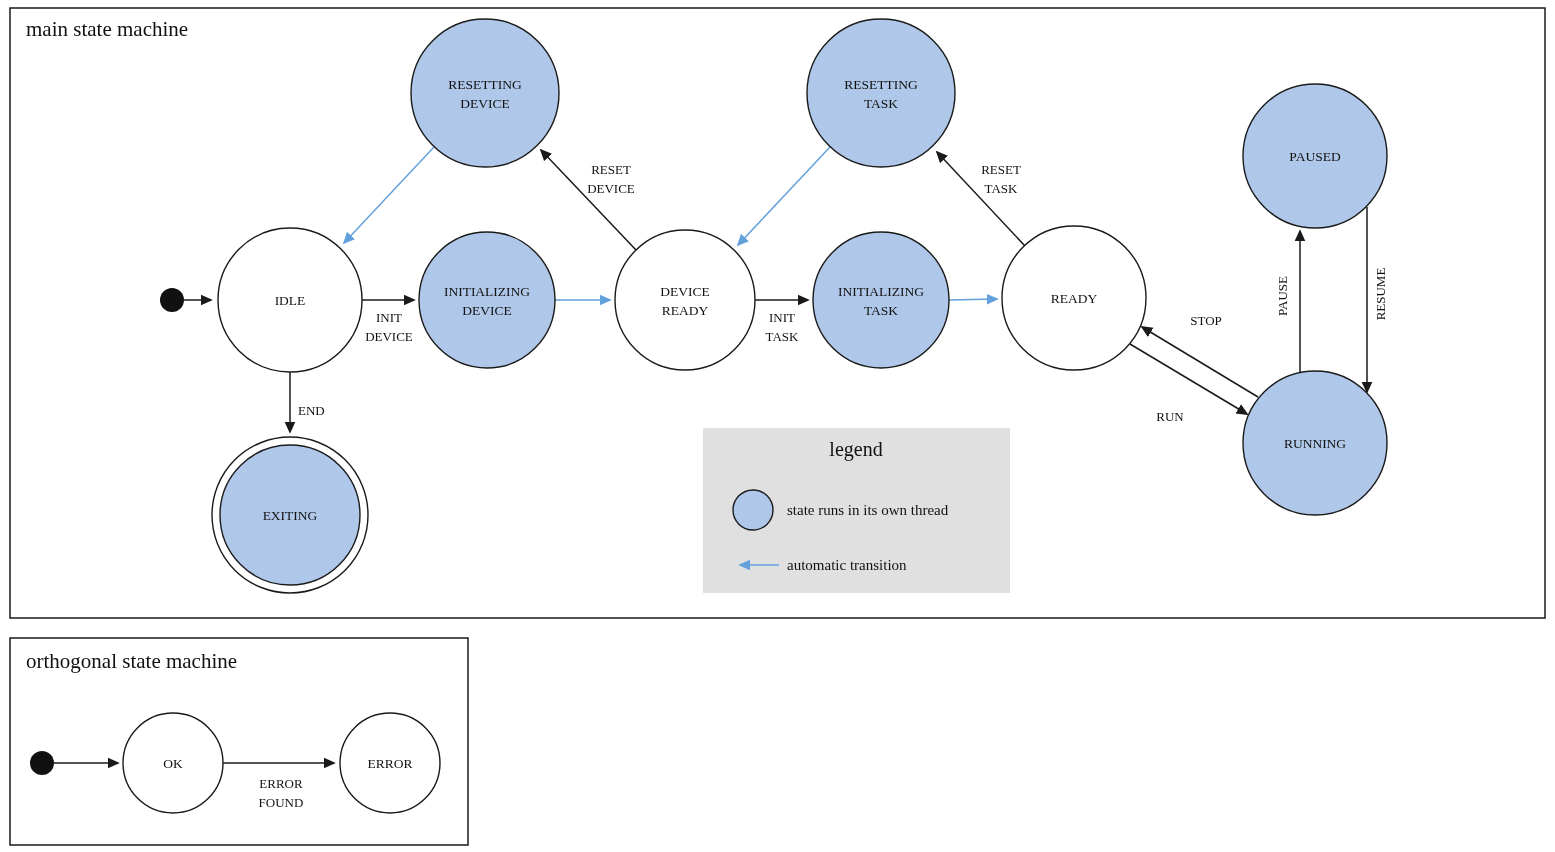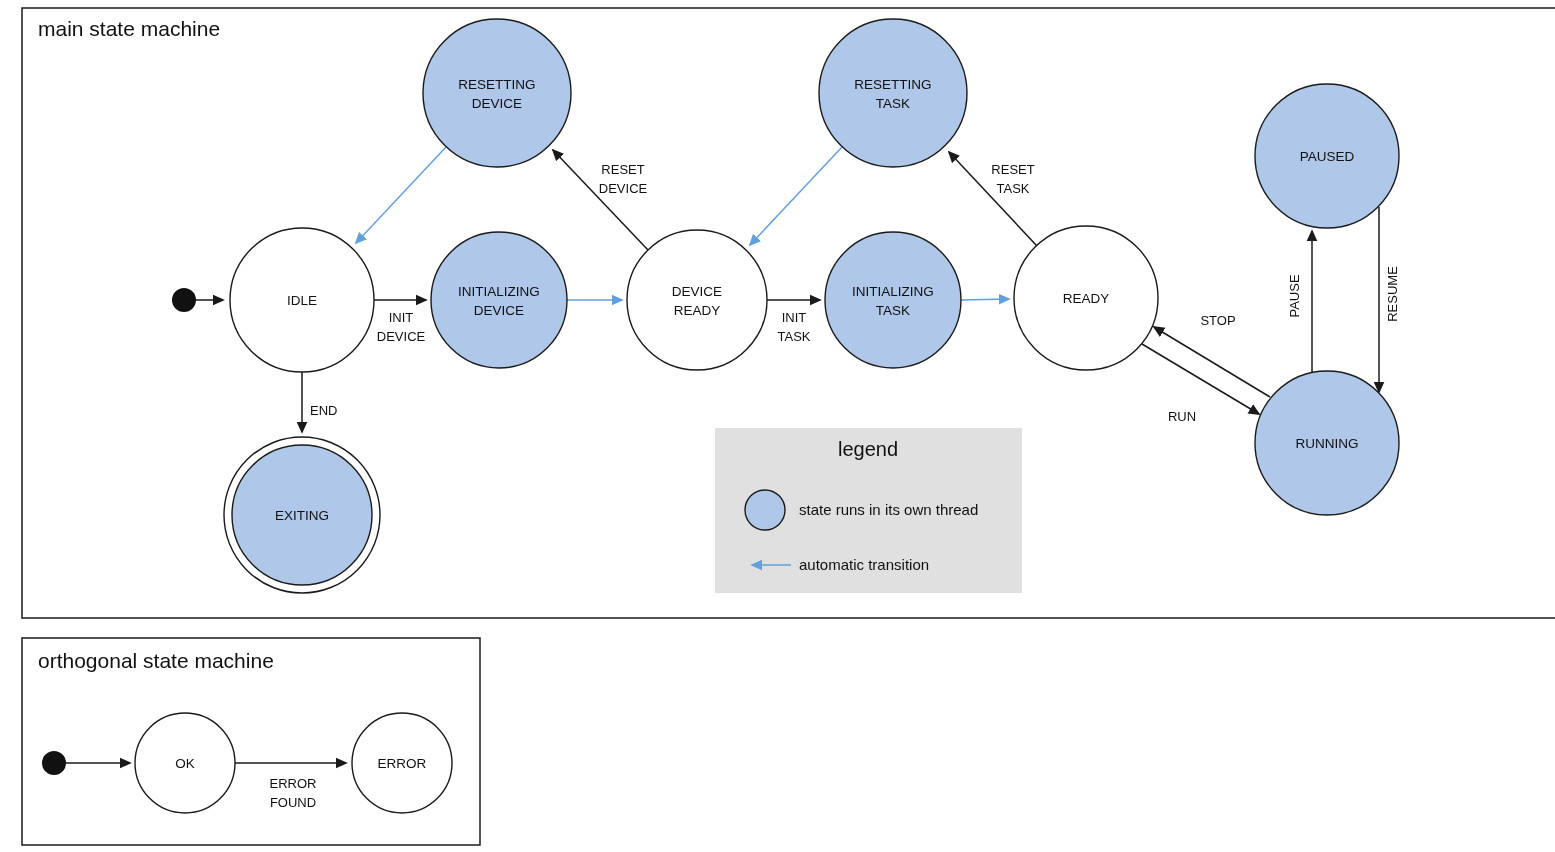--- a/index.html
+++ b/index.html
@@ -1,21 +1,20 @@
 <!DOCTYPE html>
 <html style="--thread-state-fill: #afc7e8; --auto-transition-stroke: #62a0dc; --legend-bg: #e0e0e0;"><head>
 <meta charset="utf-8">
 <style>
   html, body { margin: 0; padding: 0; background: #ffffff; }
   .canvas {
     position: relative;
     width: 1285px;
     height: 852px;
-    font-family: Liberation Sans, sans-serif;
-    margin-left: 12px;
+    font-family: Liberation Serif, serif;
   }
   svg text { fill: #111111; }
   .frame { fill: none; stroke: #1a1a1a; stroke-width: 1.5; }
   .frame-title { font-size: 21px; }
   .state-circle { fill: #ffffff; stroke: #1a1a1a; stroke-width: 1.4; }
   .threaded { fill: var(--thread-state-fill, #afc7e8); }
   .state-label { font-size: 13.5px; text-anchor: middle; }
   .edge { stroke: #1a1a1a; stroke-width: 1.5; fill: none; marker-end: url(#arrow-black); }
   .edge.auto { stroke: var(--auto-transition-stroke, #62a0dc); marker-end: url(#arrow-blue); }
   .edge-label { font-size: 13px; text-anchor: middle; }

